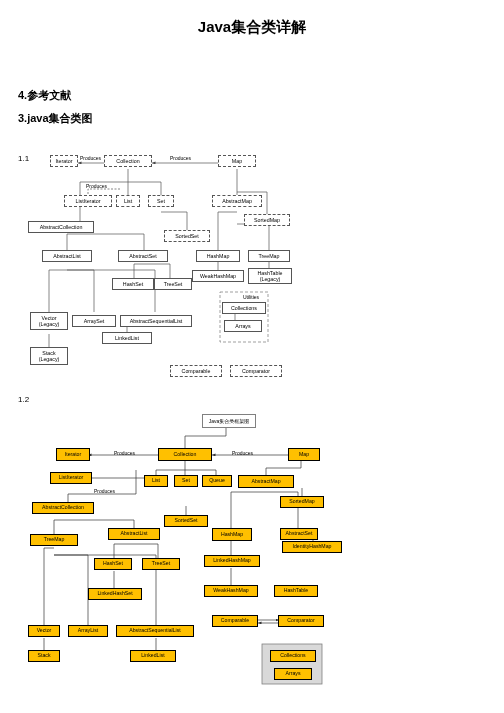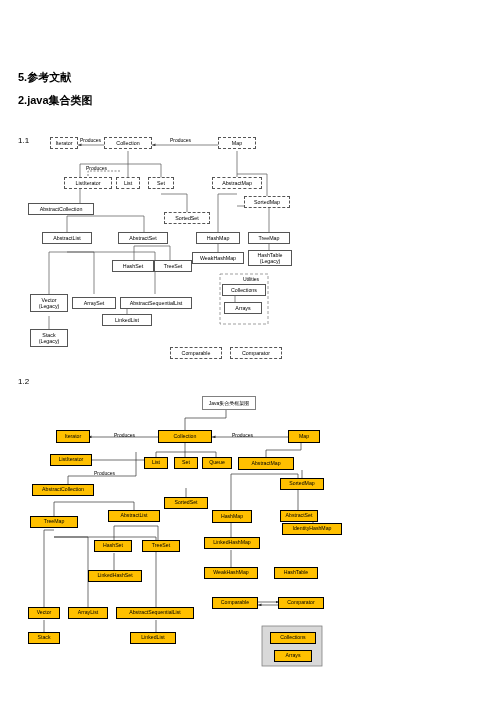--- a/index.html
+++ b/index.html
@@ -101,23 +101,24 @@
     justify-content:center;
     box-sizing:border-box;
     color:#000;
   }
 </style>
 </head>
 <body>
 
 <div class="page">
 
-
-  <div class="h2" style="top:70px;">5.参考文献</div>
-  <div class="h2" style="top:93px;">2.java集合类图</div>
+  <div class="title">Java集合类详解</div>
+
+  <div class="h2" style="top:70px;">4.参考文献</div>
+  <div class="h2" style="top:93px;">3.java集合类图</div>
 
   <div class="cap" style="top:136px;">1.1</div>
   <div class="cap" style="top:377px;">1.2</div>
 
   <div class="d1">
     <svg width="260" height="240">
       <defs>
         <marker id="ar" markerWidth="6" markerHeight="6" refX="5" refY="2" orient="auto">
           <path d="M0,0 L5,2 L0,4 z" fill="#444"></path>
         </marker>

